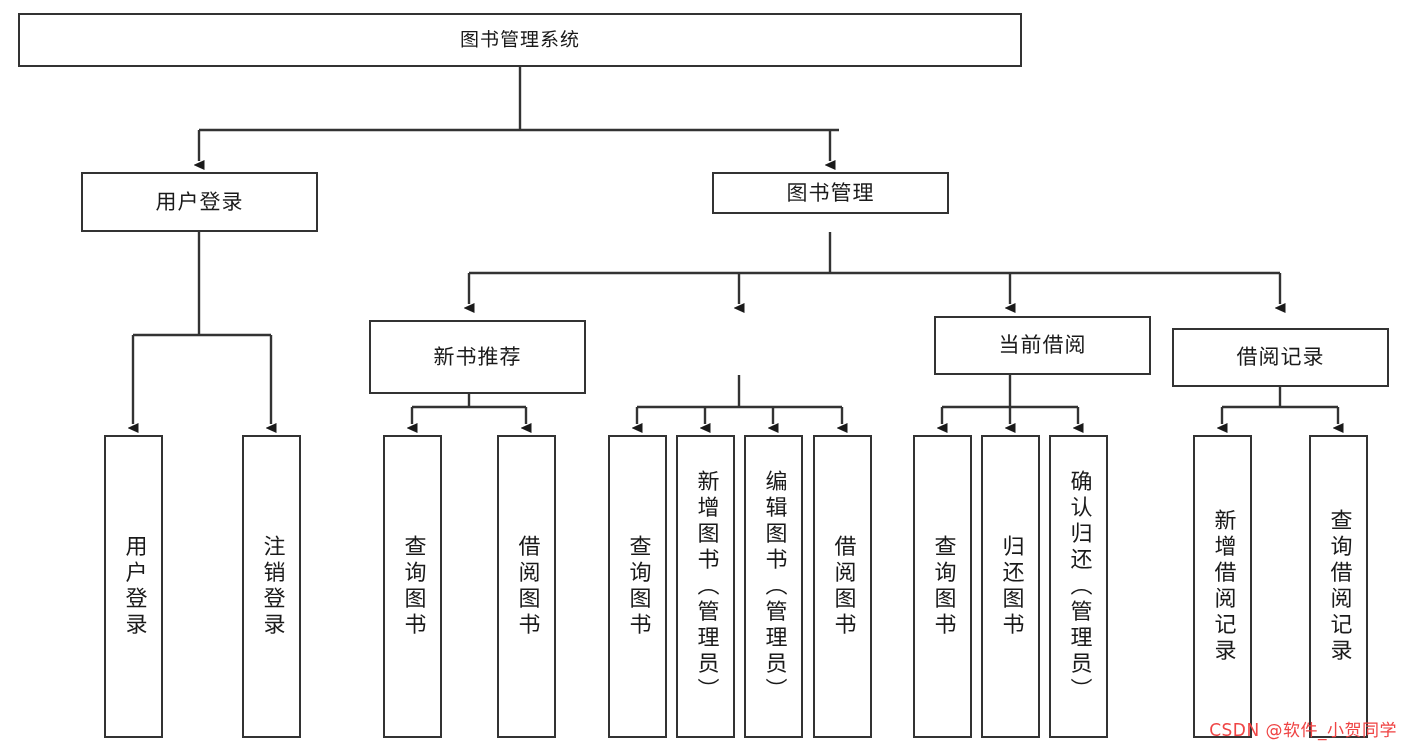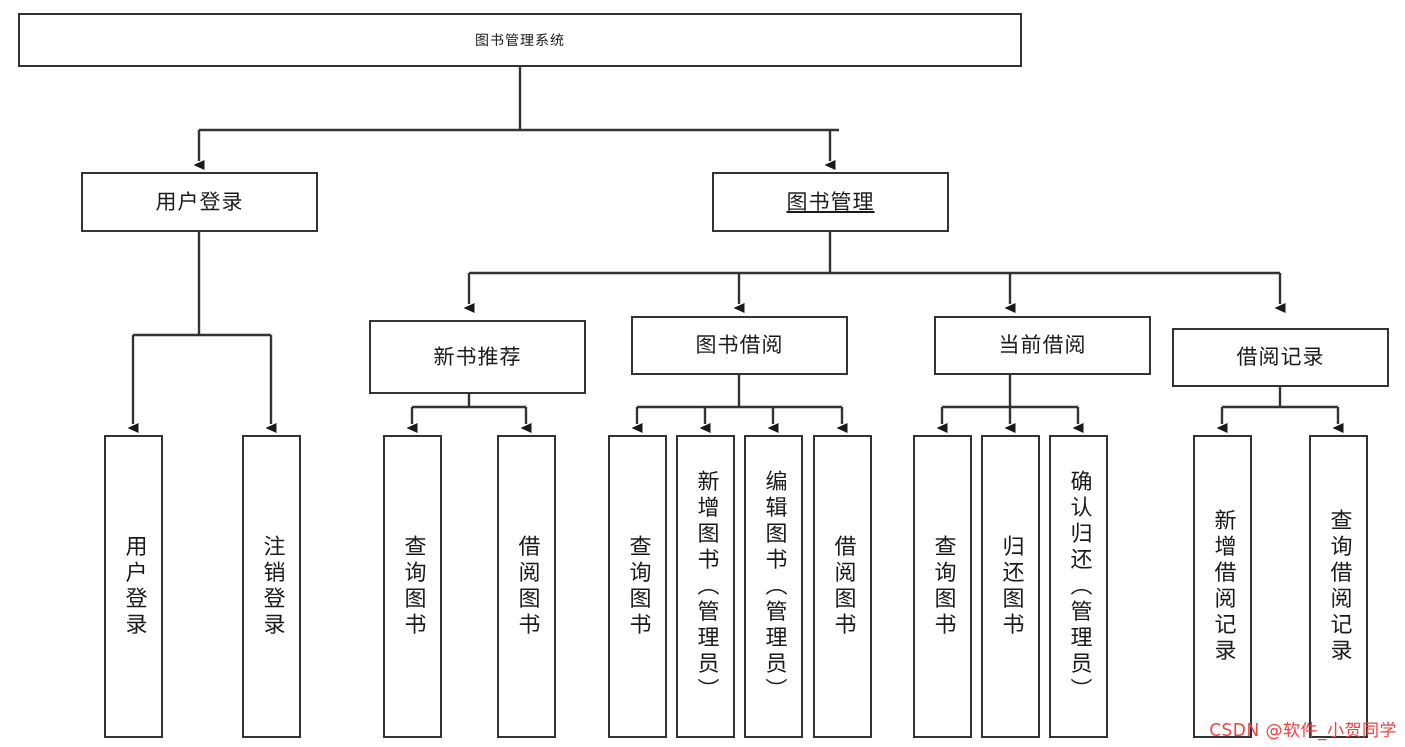--- a/index.html
+++ b/index.html
@@ -41,21 +41,21 @@
     text-align: center;
     line-height: 1.15;
   }
   
   .node.horiz .label {
     font-size: 21px;
     letter-spacing: 1px;
     white-space: nowrap;
   }
   .node.root .label {
-    font-size: 14px;
+    font-size: 19px;
   }
   
   .node.vert {
     writing-mode: vertical-rl;
     text-orientation: upright;
   }
   .node.vert .label {
     writing-mode: vertical-rl;
     text-orientation: upright;
     font-size: 22px;
@@ -129,30 +129,27 @@
     </g>
   </svg>
 
   <div class="node horiz root" style="left:18px; top:13px; width:1004px; height:54px;">
     <span class="label">图书管理系统</span>
   </div>
 
   <div class="node horiz" style="left:81px; top:172px; width:237px; height:60px;">
     <span class="label">用户登录</span>
   </div>
-  <div class="node horiz" style="left:712px; top:172px; width:237px; height:60px;text-decoration:underline;">
+  <div class="node horiz" style="left:712px; top:172px; width:237px; height:42px;">
     <span class="label">图书管理</span>
   </div>
 
   <div class="node horiz" style="left:361px; top:320px; width:217px; height:74px;margin-left:8px;">
     <span class="label">新书推荐</span>
   </div>
-  <div class="node horiz" style="left:631px; top:316px; width:217px; height:59px;">
-    <span class="label">图书借阅</span>
-  </div>
   <div class="node horiz" style="left:902px; top:316px; width:217px; height:59px;margin-left:32px;">
     <span class="label">当前借阅</span>
   </div>
   <div class="node horiz" style="left:1172px; top:328px; width:217px; height:59px;">
     <span class="label">借阅记录</span>
   </div>
 
   <div class="node vert" style="left:104px; top:435px; width:59px; height:303px;">
     <span class="label">用户登录</span>
   </div>

